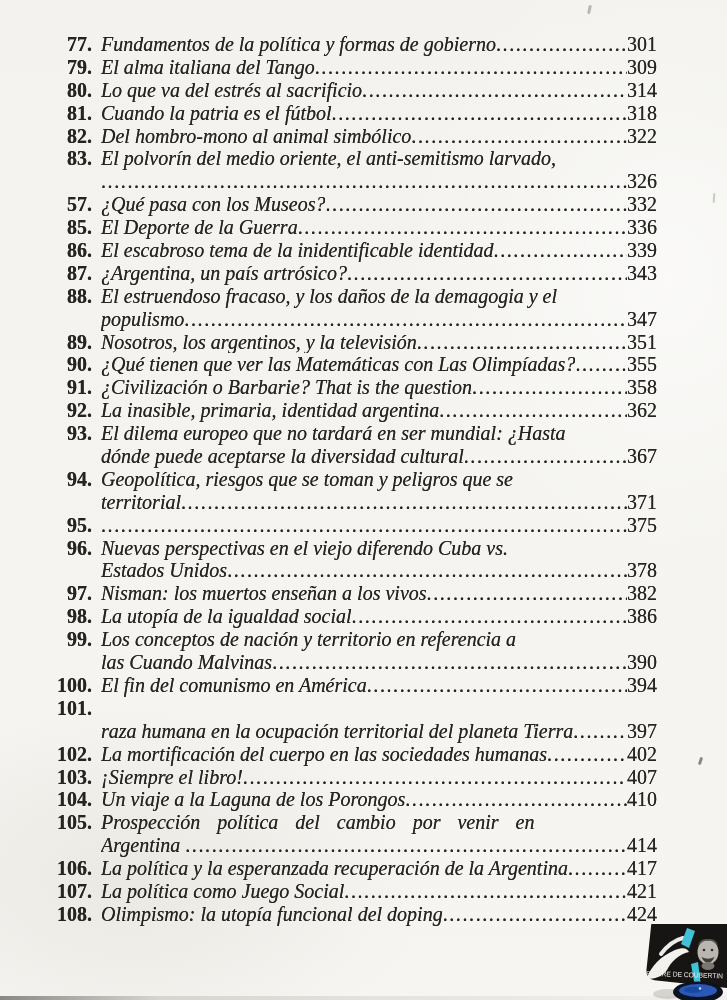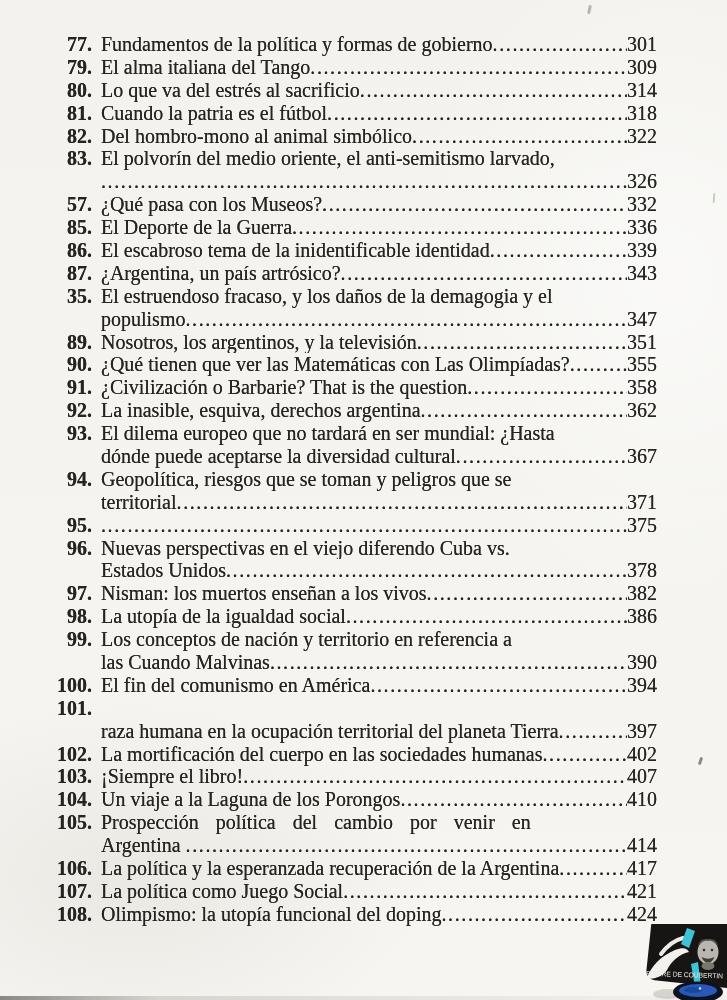--- a/index.html
+++ b/index.html
@@ -10,30 +10,30 @@
       radial-gradient(ellipse 380px 480px at 92% 28%, rgba(255,255,255,.55), transparent 72%),
       linear-gradient(#f3f2ee, #f6f5f1);
     font-family:"Liberation Serif","DejaVu Serif",serif;
     color:#262421;
   }
   .toc{
     position:absolute;left:0;top:33px;width:727px;
     padding:0 70px 0 50px;box-sizing:border-box;
   }
   .toc-row{
-    display:flex;align-items:flex-end;
+    display:flex;align-items:flex-start;
     height:22.9px;line-height:22.9px;font-size:20px;
     white-space:nowrap;
     text-shadow:0 0 .45px rgba(45,42,38,.85);
   }
   .num{
     flex:0 0 42px;text-align:right;font-weight:700;
     margin-right:9px;
   }
-  .title{flex:0 1 auto;overflow:hidden;}
+  .title{flex:0 1 auto;overflow:hidden;font-style:italic;}
   .title.justify{word-spacing:12px;}
   .leader{
     flex:1 1 0;min-width:0;overflow:hidden;
     letter-spacing:1.6px;
   }
   .leader::after{
     content:"................................................................................................................";
   }
   .pagenum{flex:0 0 auto;}
   
@@ -108,21 +108,21 @@
       <span class="leader"></span>
       <span class="pagenum">339</span>
     </div>
     <div class="toc-row">
       <span class="num">87.</span>
       <span class="title">¿Argentina, un país artrósico?</span>
       <span class="leader"></span>
       <span class="pagenum">343</span>
     </div>
     <div class="toc-row">
-      <span class="num">35.</span>
+      <span class="num">88.</span>
       <span class="title">El estruendoso fracaso, y los daños de la demagogia y el</span>
     </div>
     <div class="toc-row">
       <span class="num"></span>
       <span class="title">populismo</span>
       <span class="leader"></span>
       <span class="pagenum">347</span>
     </div>
     <div class="toc-row">
       <span class="num">89.</span>
@@ -137,21 +137,21 @@
       <span class="pagenum">355</span>
     </div>
     <div class="toc-row">
       <span class="num">91.</span>
       <span class="title">¿Civilización o Barbarie? That is the question</span>
       <span class="leader"></span>
       <span class="pagenum">358</span>
     </div>
     <div class="toc-row">
       <span class="num">92.</span>
-      <span class="title">La inasible, esquiva, derechos argentina</span>
+      <span class="title">La inasible, primaria, identidad argentina</span>
       <span class="leader"></span>
       <span class="pagenum">362</span>
     </div>
     <div class="toc-row">
       <span class="num">93.</span>
       <span class="title">El dilema europeo que no tardará en ser mundial: ¿Hasta</span>
     </div>
     <div class="toc-row">
       <span class="num"></span>
       <span class="title">dónde puede aceptarse la diversidad cultural</span>

